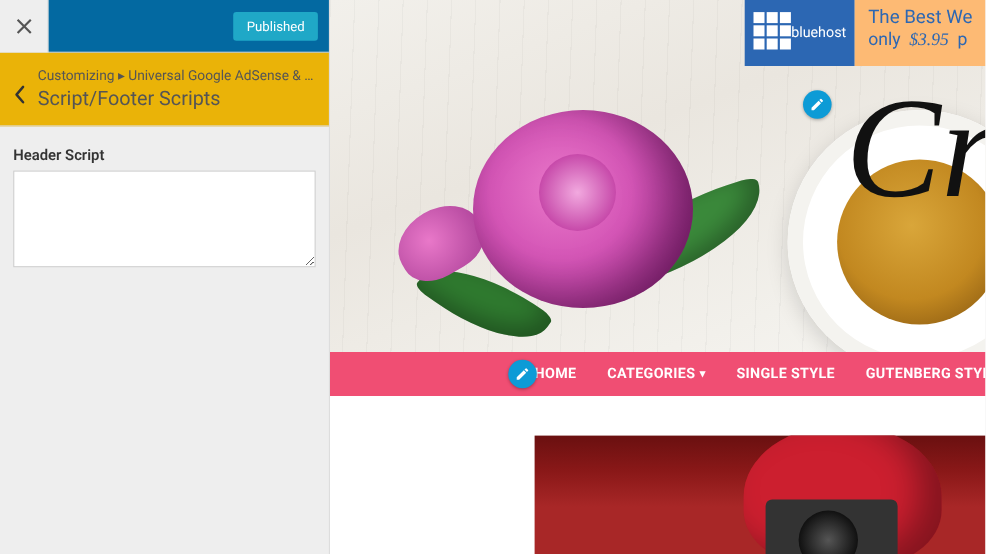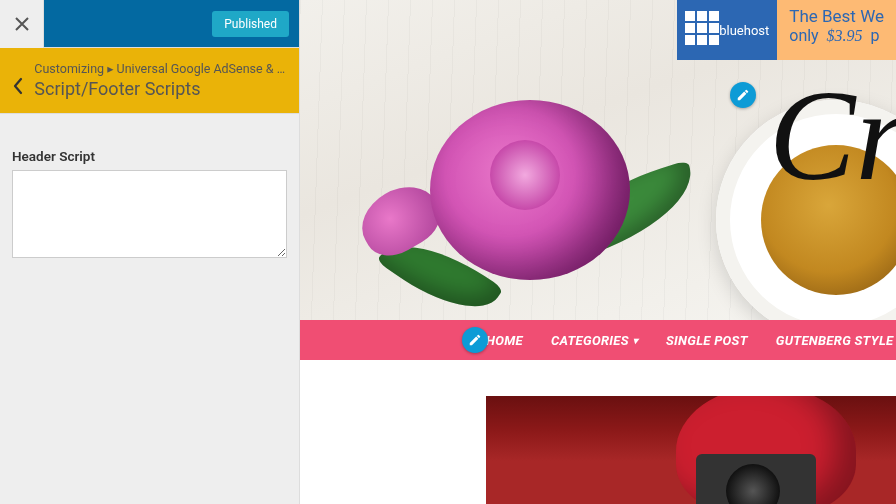--- a/index.html
+++ b/index.html
@@ -9,21 +9,21 @@
 .close-box { width: 44px; height: 48px; display: flex; align-items: center; justify-content: center; cursor: pointer; border-right: 1px solid #ddd; background: #eee; }
 .close-box svg { width: 14px; height: 14px; }
 .top-spacer { flex: 1; }
 .publish-btn { background: #1fa8c7; color: #fff; border: none; padding: 6px 12px; font-size: 12px; border-radius: 3px; margin-right: 10px; cursor: pointer; }
 .breadcrumb-row { display: flex; align-items: flex-start; padding: 13px 14px 14px 6px; background: #eab308; border-bottom: 1px solid #ddd; }
 .back-btn { width: 34px; display: flex; align-items: center; justify-content: center; padding-top: 16px; cursor: pointer; }
 .back-btn svg { width: 12px; height: 18px; }
 .bc-text { flex: 1; padding-left: 4px; }
 .bc-path { font-size: 12.5px; color: #555; white-space: nowrap; overflow: hidden; text-overflow: ellipsis; }
 .bc-title { font-size: 18px; color: #555; font-weight: 400; margin-top: 2px; }
-.panel-body { padding: 18px 12px; overflow-y: auto; flex: 1; margin-top: 16px; }
+.panel-body { padding: 18px 12px; overflow-y: auto; flex: 1; }
 .field-group { margin-bottom: 24px; }
 .field-label { font-size: 13.5px; font-weight: 600; color: #333; margin-bottom: 6px; }
 .field-desc { font-size: 12.5px; font-style: italic; color: #666; margin-bottom: 8px; line-height: 1.45; }
 .field-textarea { width: 100%; height: 88px; border: 1px solid #ccc; background: #fff; padding: 6px; font-size: 12px; resize: vertical; font-family: monospace; }
 .preview { flex: 1; position: relative; background: #fff; height: 504px; overflow: hidden; }
 .hero { position: relative; width: 100%; height: 320px; background: linear-gradient(160deg, #f2f0eb 0%, #eae6df 40%, #f6f5f1 100%); overflow: hidden; }
 .wood-lines::before { content:""; position:absolute; inset:0; background: repeating-linear-gradient(92deg, rgba(0,0,0,0.03) 0 1px, transparent 1px 22px); }
 .flower { position:absolute; width:200px; height:180px; border-radius:50%; background: radial-gradient(circle at 40% 40%, #e978c9 0%, #d455b6 40%, #9a2a87 75%, #6b125d 100%); left: 130px; top: 100px; box-shadow: inset -20px -10px 40px rgba(0,0,0,0.25); }
 .flower::after{ content:""; position:absolute; width:70px; height:70px; border-radius:50%; background: radial-gradient(circle,#f2a9df 0%, #c74aaa 70%); left:60px; top:40px; }
 .leaf1 { position:absolute; width:140px; height:60px; background:#3b8a3b; border-radius:80% 10% 90% 10%; left:260px; top:180px; transform:rotate(-18deg); box-shadow: inset -10px -6px 20px rgba(0,0,0,0.3); }
@@ -34,21 +34,21 @@
 .logo-script { position:absolute; right:-10px; top:70px; font-family: "Brush Script MT", cursive; font-size:130px; color:#111; font-style:italic; line-height:1; }
 .banner { position:absolute; top:0; right:0; display:flex; height:60px; }
 .bluehost { background:#2c67b3; color:#fff; width:100px; display:flex; flex-direction:row; align-items:center; justify-content:center; font-size:13px; }
 .bluehost-grid { display:grid; grid-template-columns:repeat(3,10px); grid-template-rows:repeat(3,10px); gap:2px; margin-bottom:4px; }
 .bluehost-grid span{ background:#fff; width:10px; height:10px; }
 .promo { background:#fdba74; padding:6px 12px 0 12px; color:#2c67b3; font-size:17px; white-space:nowrap; overflow:hidden; }
 .promo .line2 { font-size:16px; }
 .promo .price{ font-family: Georgia, serif; font-style:italic; }
 .edit-pencil { position:absolute; width:26px; height:26px; border-radius:50%; background:#0d9bd6; display:flex; align-items:center; justify-content:center; box-shadow:0 1px 3px rgba(0,0,0,0.3); cursor:pointer; }
 .edit-pencil svg{ width:14px; height:14px; fill:#fff; } 
-.navbar { position:absolute; top:320px; left:0; right:0; height:40px; background:#f04e73; display:flex; align-items:center; padding-left:186px; gap:28px; color:#fff; font-size:13px; font-weight:700; letter-spacing:0.3px;font-style:italic; }
+.navbar { position:absolute; top:320px; left:0; right:0; height:40px; background:#f04e73; display:flex; align-items:center; padding-left:186px; gap:28px; color:#fff; font-size:13px; font-weight:700; letter-spacing:0.3px; }
 .nav-item{ cursor:pointer; white-space:nowrap; display:flex; align-items:center; gap:4px; }
 .nav-caret{ font-size:10px; }
 .pencil-nav { left: 162px; top: 7px; position:absolute; }
 .content-img { position:absolute; top:396px; left:186px; width:410px; height:108px; background: linear-gradient(180deg,#6a1010 0%, #8a1818 30%, #a82727 60%); overflow:hidden; }
 .beanie { position:absolute; right:40px; top:-10px; width:180px; height:130px; border-radius:50% 50% 40% 40%; background:#cc1f2f; box-shadow: inset -20px -10px 30px rgba(0,0,0,0.35); }
 .camera { position:absolute; right:80px; bottom:-20px; width:120px; height:70px; background:#333; border-radius:6px; }
 .camera::after{ content:""; position:absolute; left:30px; top:10px; width:54px; height:54px; border-radius:50%; background:radial-gradient(circle,#555 0%, #111 70%); }
 .navbar-rel { position: relative; width:100%; height:100%; display:flex; align-items:center; gap:28px; }
 </style>
 </head>
@@ -135,21 +135,21 @@
           </svg>
       </div>
       <div class="nav-item">
           <span>HOME</span>
         </div>
       <div class="nav-item">
           <span>CATEGORIES</span>
           <span class="nav-caret">▾</span>
         </div>
       <div class="nav-item">
-          <span>SINGLE POST</span>
+          <span>SINGLE STYLE</span>
         </div>
       <div class="nav-item">
           <span>GUTENBERG STYLE</span>
         </div>
 
     </div>
   </div>
 
   <div class="content-img">
     <div class="beanie"></div>

